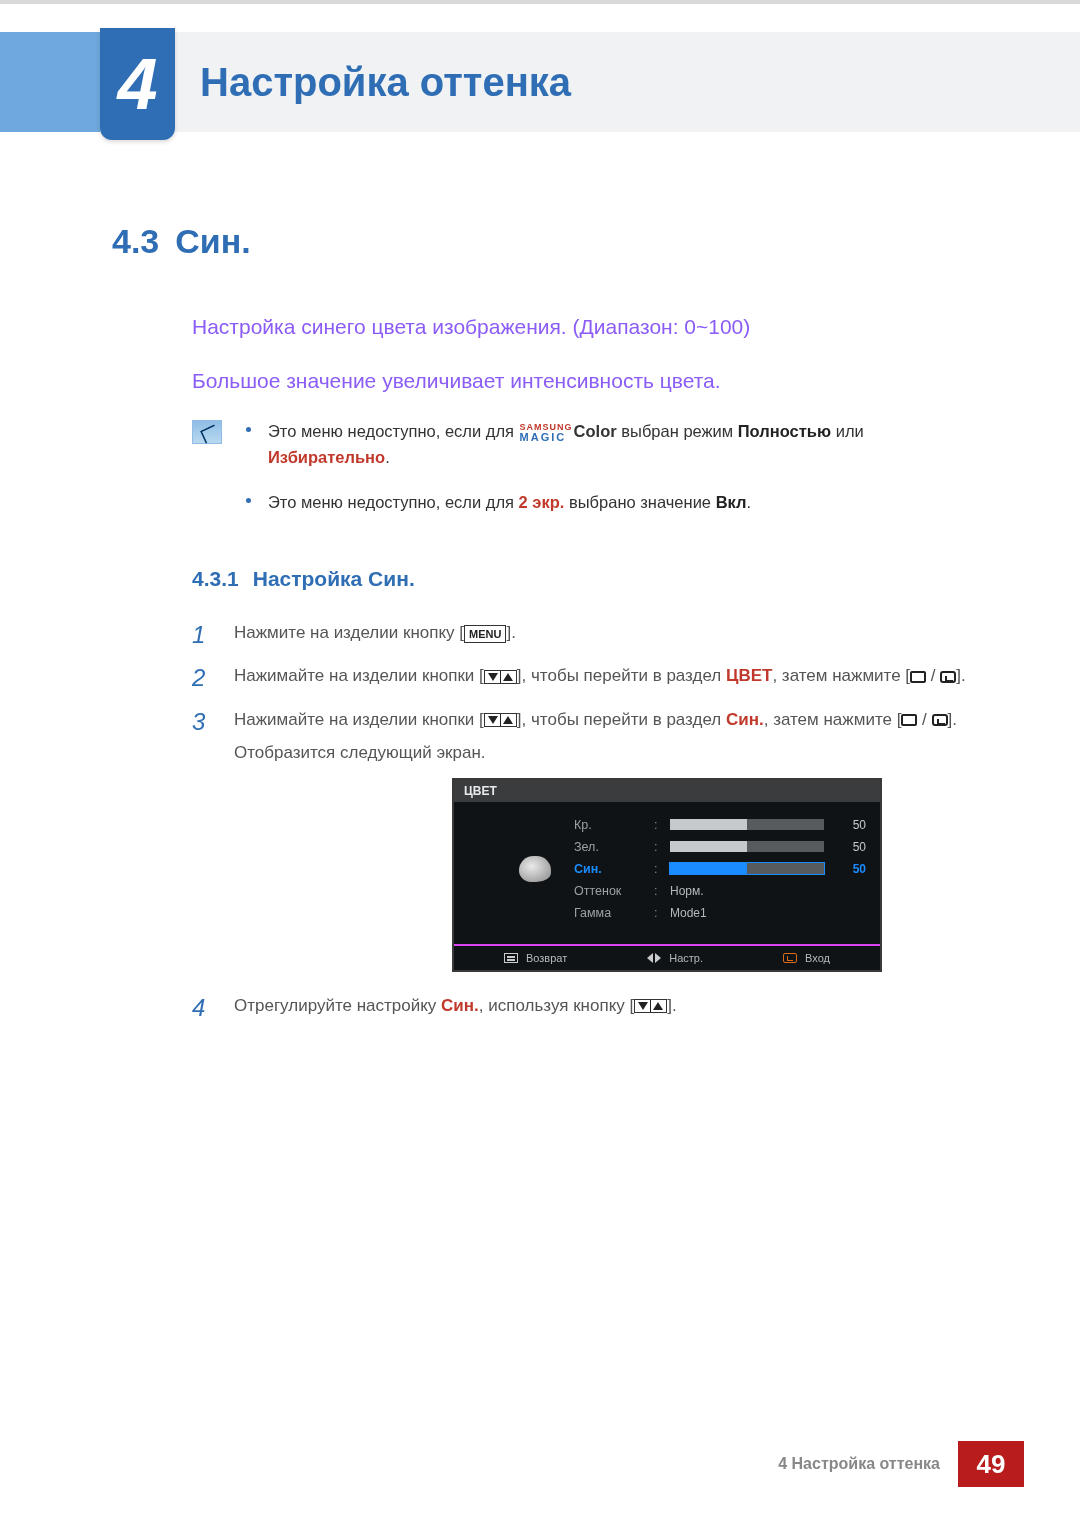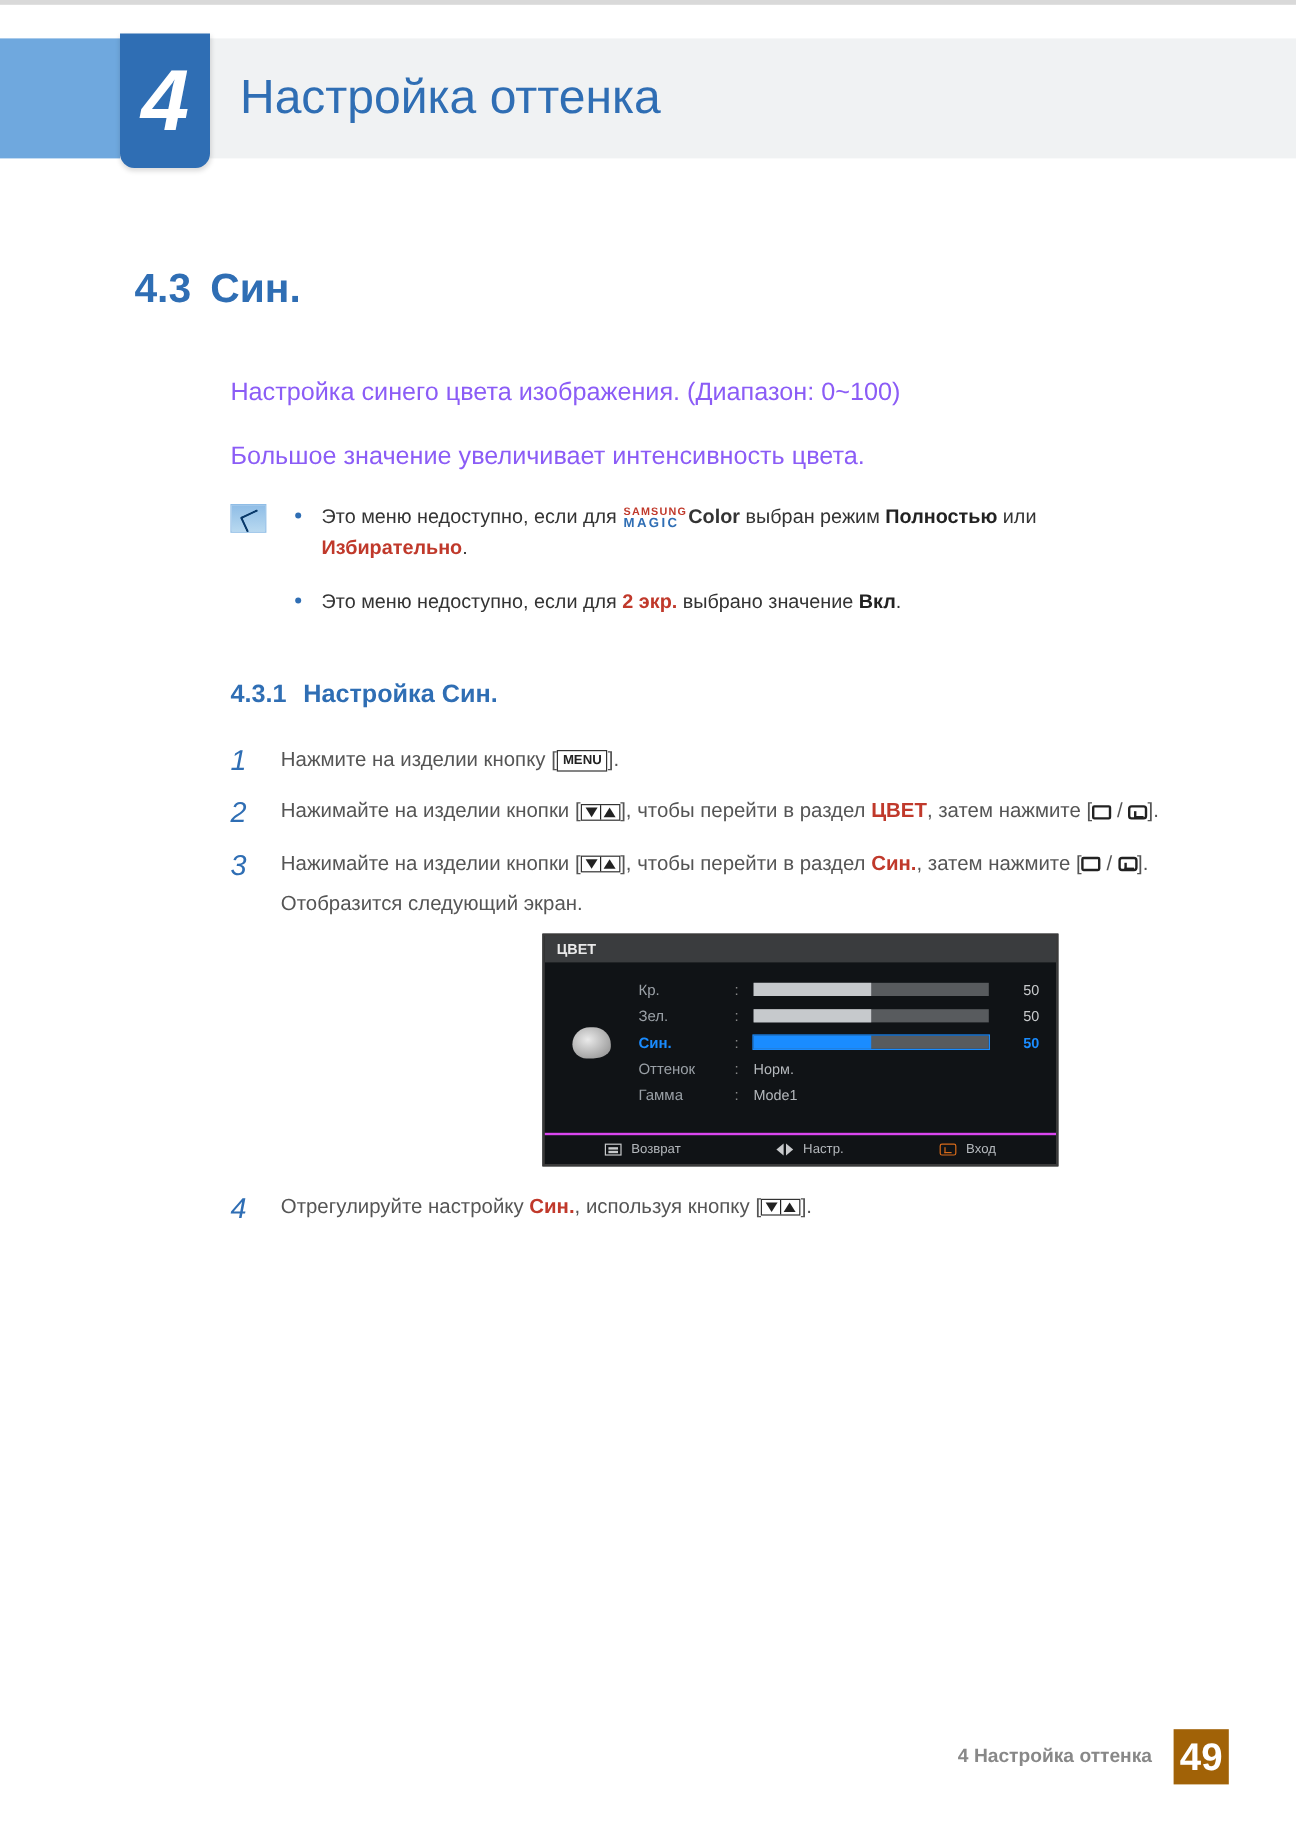--- a/index.html
+++ b/index.html
@@ -54,21 +54,21 @@
     font-size: 72px;
     font-weight: 700;
     font-style: italic;
   }
   .chapter-title {
     position: absolute;
     left: 200px;
     top: 50%;
     transform: translateY(-50%);
     font-size: 40px;
-    font-weight: 400;
+    font-weight: 700;
     color: #2f6eb4;
     z-index: 3;
   }
   .content {
     padding: 90px 92px 0 112px;
   }
   .section-row {
     display: flex;
     align-items: baseline;
     gap: 16px;
@@ -228,20 +228,21 @@
     background: #3a3c3e;
     color: #e9e9e9;
     font-weight: 700;
     font-size: 12px;
     padding: 4px 10px;
   }
   .osd-body {
     display: flex;
     padding: 12px 14px 20px;
     gap: 14px;
+    margin-left: 42px;
   }
   .osd-left { width: 50px; display: flex; align-items: center; justify-content: center; }
   .osd-palette {
     width: 32px; height: 26px;
     background: radial-gradient(ellipse at 40% 40%, #eaeaea, #888);
     border-radius: 50% 50% 50% 40% / 60% 60% 40% 50%;
     position: relative;
   }
   .osd-rows { flex: 1; }
   .osd-row { display: flex; align-items: center; gap: 10px; padding: 4px 0; font-size: 12.5px; }
@@ -278,24 +279,24 @@
   .page-footer {
     position: absolute;
     bottom: 40px;
     right: 56px;
     display: flex;
     align-items: center;
     gap: 18px;
   }
   .footer-text { color: #888; font-size: 16px; font-weight: 600; }
   .footer-page {
-    width: 46px; height: 46px;
-    background: #a16207;
+    width: 66px; height: 46px;
+    background: #b91c1c;
     color: #fff;
-    font-size: 32px;
+    font-size: 26px;
     font-weight: 700;
     display: flex; align-items: center; justify-content: center;
   }
 </style>
 </head>
 <body>
 
 <div class="top-stripe"></div>
 
 <div class="header">

